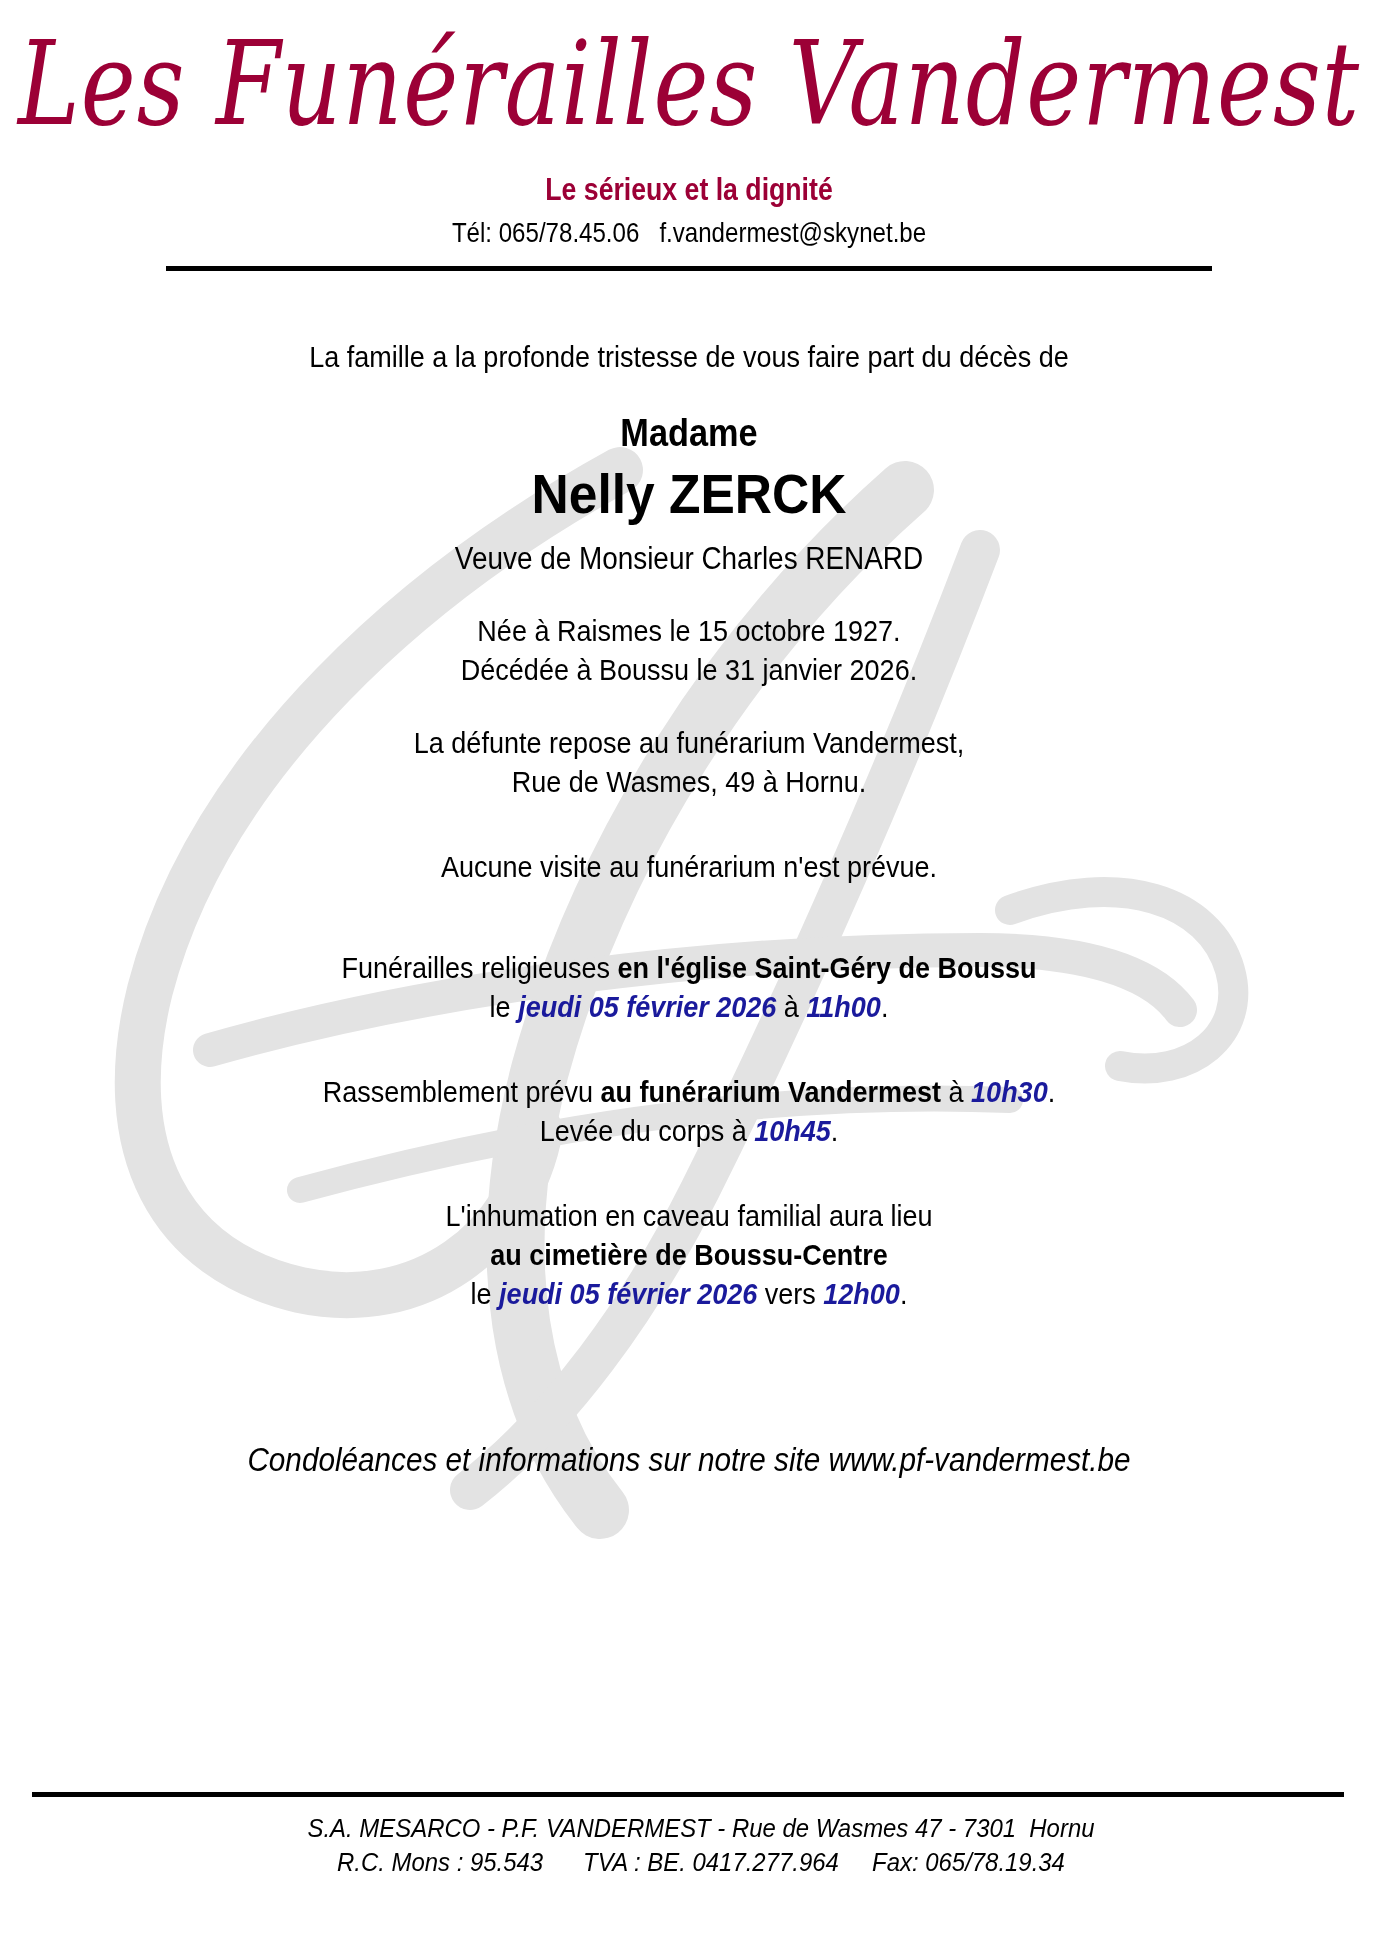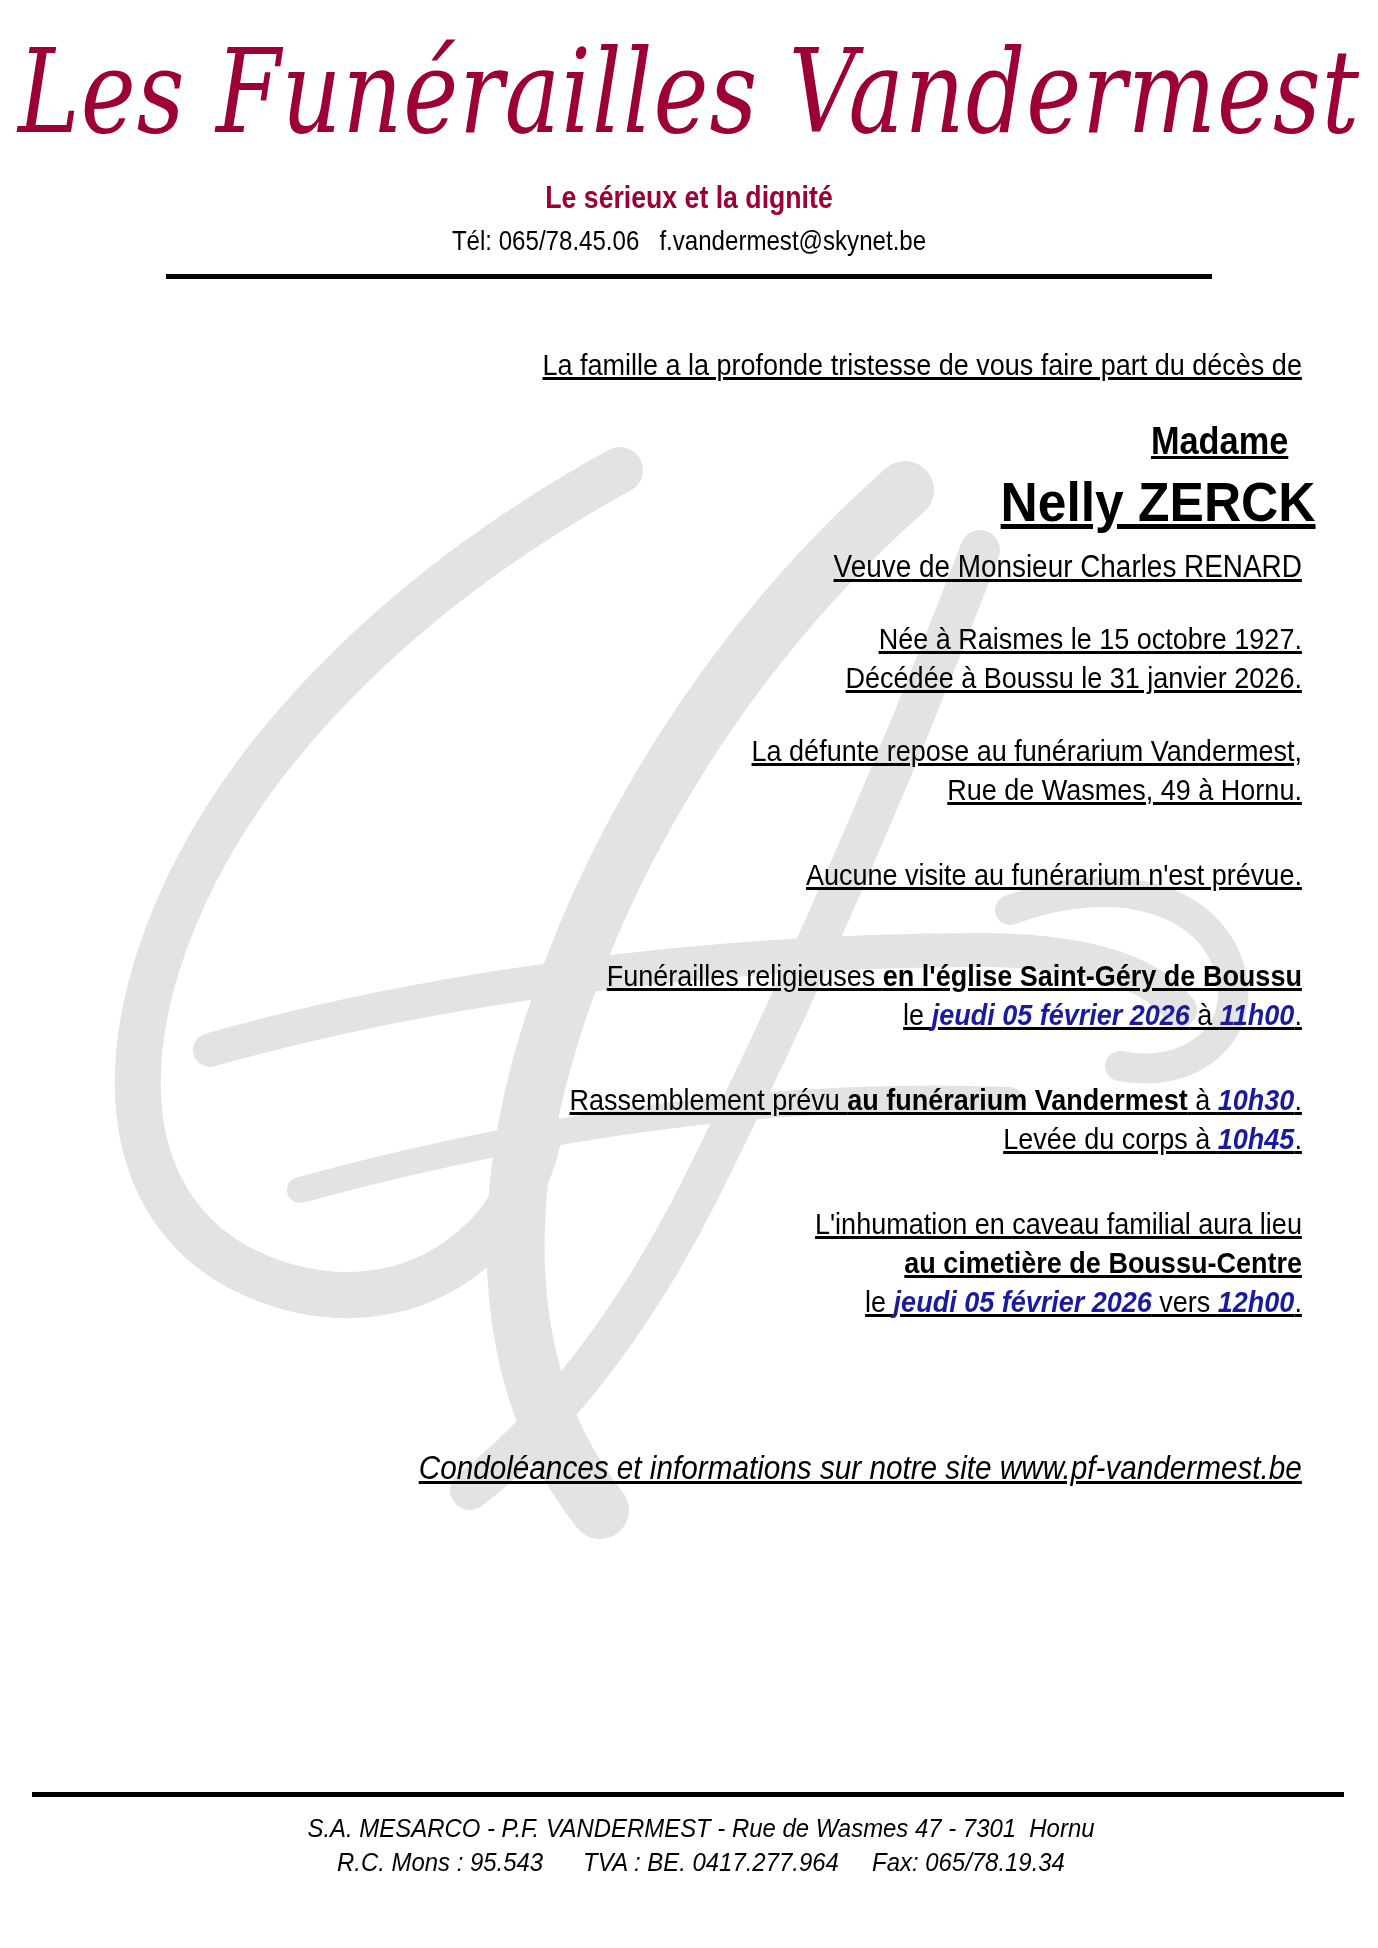--- a/index.html
+++ b/index.html
@@ -14,21 +14,21 @@
     font-family: "Liberation Sans", sans-serif;
     color: #000000;
     position: relative;
     overflow: hidden;
   }
 
   .page {
     position: relative;
     width: 1378px;
     height: 1648px;
-    padding: 8px;
+    padding: 0;
   }
 
   
   .watermark {
     position: absolute;
     left: 0;
     top: 430px;
     width: 1378px;
     height: 1120px;
     z-index: 0;
@@ -89,23 +89,22 @@
     width: 1312px;
     height: 5px;
     background: #000000;
     z-index: 2;
   }
 
   
   .content {
     position: relative;
     z-index: 2;
-    text-align: right;
+    text-align: center;
     padding-top: 66px;
-    text-decoration: underline;
   }
 
   .line {
     font-size: 30px;
     line-height: 1.30;
     color: #000000;
     transform: scaleX(0.90);
     white-space: pre-wrap;
   }
 

